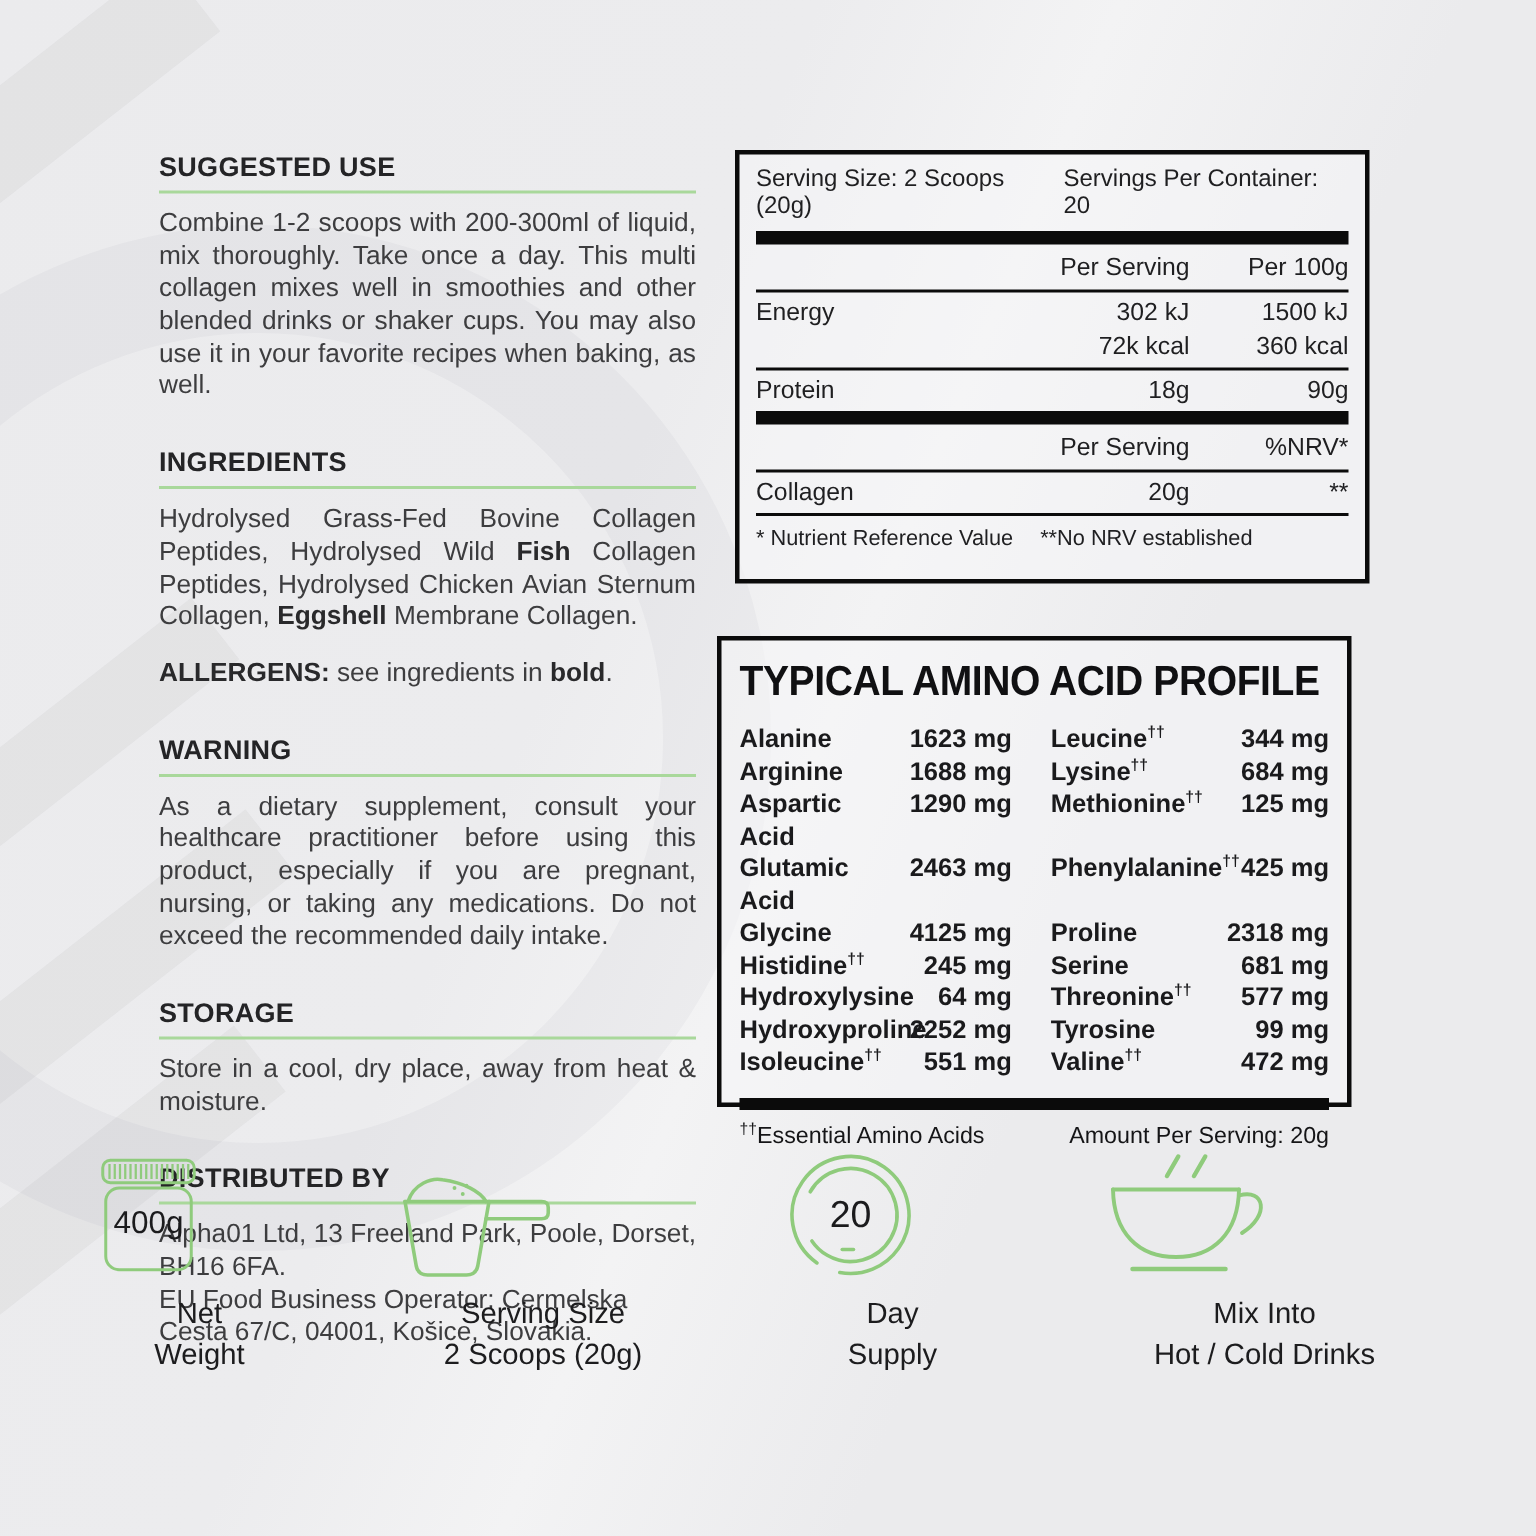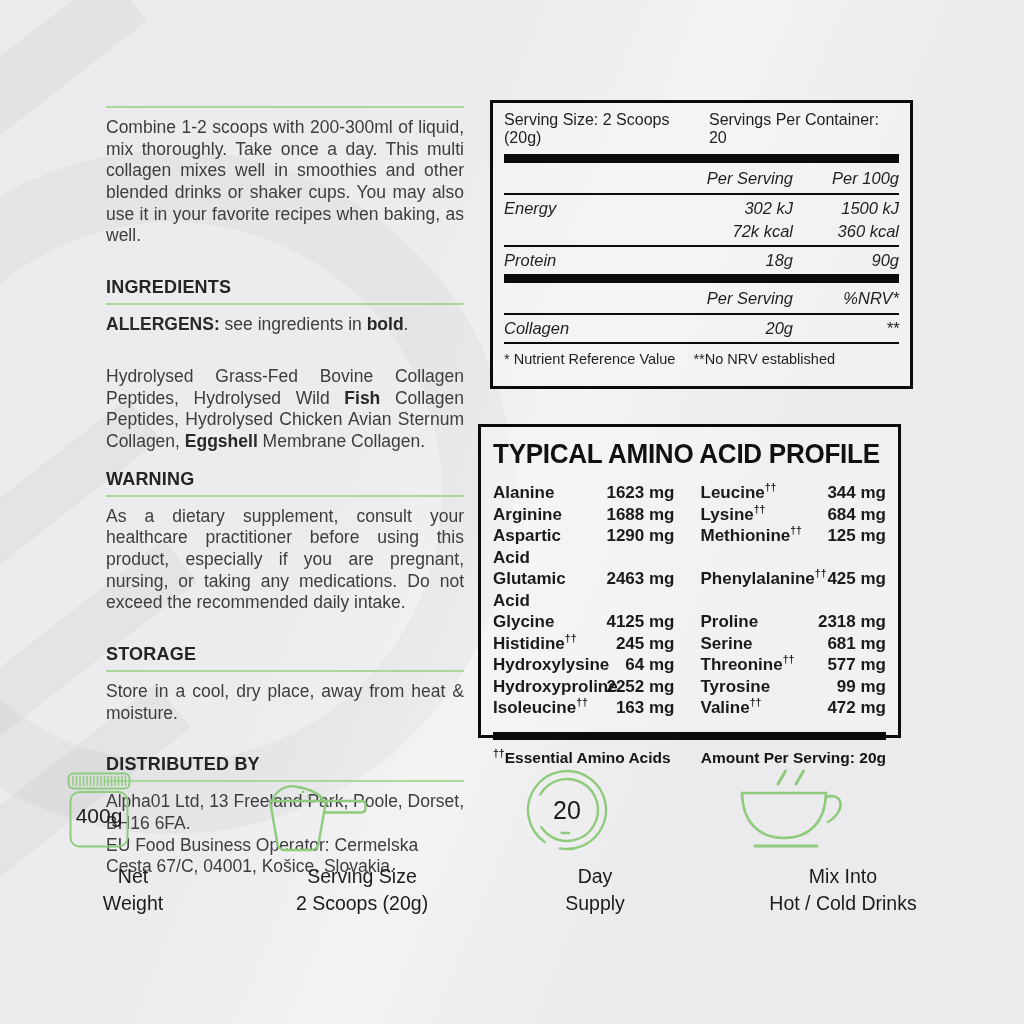--- a/index.html
+++ b/index.html
@@ -29,39 +29,39 @@
   .sec-body.left{text-align:left;}
   .b{font-weight:700;color:#29292b;}
 
   
   .nbox{position:absolute;left:490px;top:100px;width:423px;height:289px;box-sizing:border-box;
     border:3px solid #0b0b0b;padding:5px 11px 8px;background:rgba(246,246,247,.55);color:#1f1f21;}
   .ntitle{font-size:39px;font-weight:700;letter-spacing:-1.6px;line-height:1.1;color:#0c0c0c;white-space:nowrap;}
   .nserv{display:flex;justify-content:space-between;font-size:16px;margin:3px 0 7px;}
   .nbar{height:9px;background:#0b0b0b;}
   .nrule{height:2px;background:#0b0b0b;}
-  .nrow{display:flex;align-items:baseline;font-size:16.5px;padding:4px 0;font-style:italic;}
+  .nrow{display:flex;align-items:baseline;font-size:16.5px;padding:4px 0;}
   .nrow .lbl{flex:1;}
   .nrow .v1{width:120px;text-align:right;}
   .nrow .v2{width:106px;text-align:right;}
   .nrow.nhead{padding:6px 0 5px;}
   .nrow.sub{padding:0 0 4px;}
   .nfoot{display:flex;gap:18px;font-size:14.5px;margin-top:7px;}
 
   
   .abox{position:absolute;left:478px;top:424px;width:423px;height:314px;box-sizing:border-box;
     border:3px solid #0b0b0b;padding:8px 12px 9px;background:rgba(246,246,247,.55);color:#151517;}
   .atitle{font-size:28px;font-weight:800;letter-spacing:-.3px;white-space:nowrap;
     transform:scaleX(.93);transform-origin:left center;color:#101012;margin:3px 0 12px;}
   .agrid{display:grid;grid-template-columns:minmax(0,1fr) 88px 26px minmax(0,1fr) 92px;
     font-size:17px;line-height:21.5px;font-weight:600;color:#1a1a1c;}
   .agrid .av{text-align:right;}
   .agrid sup,.afoot sup{font-size:10.5px;line-height:0;vertical-align:super;}
   .abar{height:8px;background:#0b0b0b;margin:13px 0 9px;}
-  .afoot{display:flex;justify-content:space-between;font-size:15.5px;font-weight:700;}
+  .afoot{display:flex;justify-content:space-between;font-size:15.5px;font-weight:400;}
 
   
   .badge{position:absolute;top:762px;text-align:center;color:#202022;}
   .iconwrap{display:flex;align-items:flex-end;justify-content:flex-start;height:92px;}
   .lab{font-size:19.5px;line-height:1.38;margin-top:9px;font-weight:500;color:#1c1c1e;}
   .b1{left:66px;width:134px;}
   .b2{left:262px;width:200px;}
   .b3{left:525px;width:140px;}
   .b4{left:733px;width:220px;}
   .jar{position:relative;width:66px;height:76px;margin-bottom:6px;}
@@ -77,29 +77,30 @@
   <div class="wm-ring"></div>
   <div class="wm-band wm-b1"></div>
   <div class="wm-band wm-b2"></div>
   <div class="wm-band wm-b3"></div>
   <div class="wm-band wm-b4"></div>
 </div>
 
 <div class="leftcol">
 
   <div>
+    <div class="sec-title">SUGGESTED USE</div>
     <div class="sec-rule"></div>
     <p class="sec-body">Combine 1-2 scoops with 200-300ml of liquid, mix thoroughly. Take once a day. This multi collagen mixes well in smoothies and other blended drinks or shaker cups. You may also use it in your favorite recipes when baking, as well.</p>
   </div>
 
   <div>
     <div class="sec-title">INGREDIENTS</div>
     <div class="sec-rule"></div>
+    <p class="sec-body tight"><span>Hydrolysed Grass-Fed Bovine Collagen Peptides, Hydrolysed Wild </span><span class="b">Fish</span><span> Collagen Peptides, Hydrolysed Chicken Avian Sternum Collagen, </span><span class="b">Eggshell</span><span> Membrane Collagen.</span></p>
     <p class="sec-body left"><span class="b">ALLERGENS:</span><span> see ingredients in </span><span class="b">bold</span><span>.</span></p>
-    <p class="sec-body tight"><span>Hydrolysed Grass-Fed Bovine Collagen Peptides, Hydrolysed Wild </span><span class="b">Fish</span><span> Collagen Peptides, Hydrolysed Chicken Avian Sternum Collagen, </span><span class="b">Eggshell</span><span> Membrane Collagen.</span></p>
   </div>
 
   <div>
     <div class="sec-title">WARNING</div>
     <div class="sec-rule"></div>
     <p class="sec-body">As a dietary supplement, consult your healthcare practitioner before using this product, especially if you are pregnant, nursing, or taking any medications. Do not exceed the recommended daily intake.</p>
   </div>
 
   <div>
     <div class="sec-title">STORAGE</div>
@@ -198,21 +199,21 @@
       <span class="av">64 mg</span>
       <span></span>
       <span class="an"><span>Threonine</span><sup>††</sup></span>
       <span class="av">577 mg</span>
     <span class="an"><span>Hydroxyproline</span><sup></sup></span>
       <span class="av">2252 mg</span>
       <span></span>
       <span class="an"><span>Tyrosine</span><sup></sup></span>
       <span class="av">99 mg</span>
     <span class="an"><span>Isoleucine</span><sup>††</sup></span>
-      <span class="av">163 mg</span>
+      <span class="av">551 mg</span>
       <span></span>
       <span class="an"><span>Valine</span><sup>††</sup></span>
       <span class="av">472 mg</span>
   </div>
   <div class="abar"></div>
   <div class="afoot">
     <span><sup>††</sup><span>Essential Amino Acids</span></span>
     <span>Amount Per Serving: 20g</span>
   </div>
 </div>

